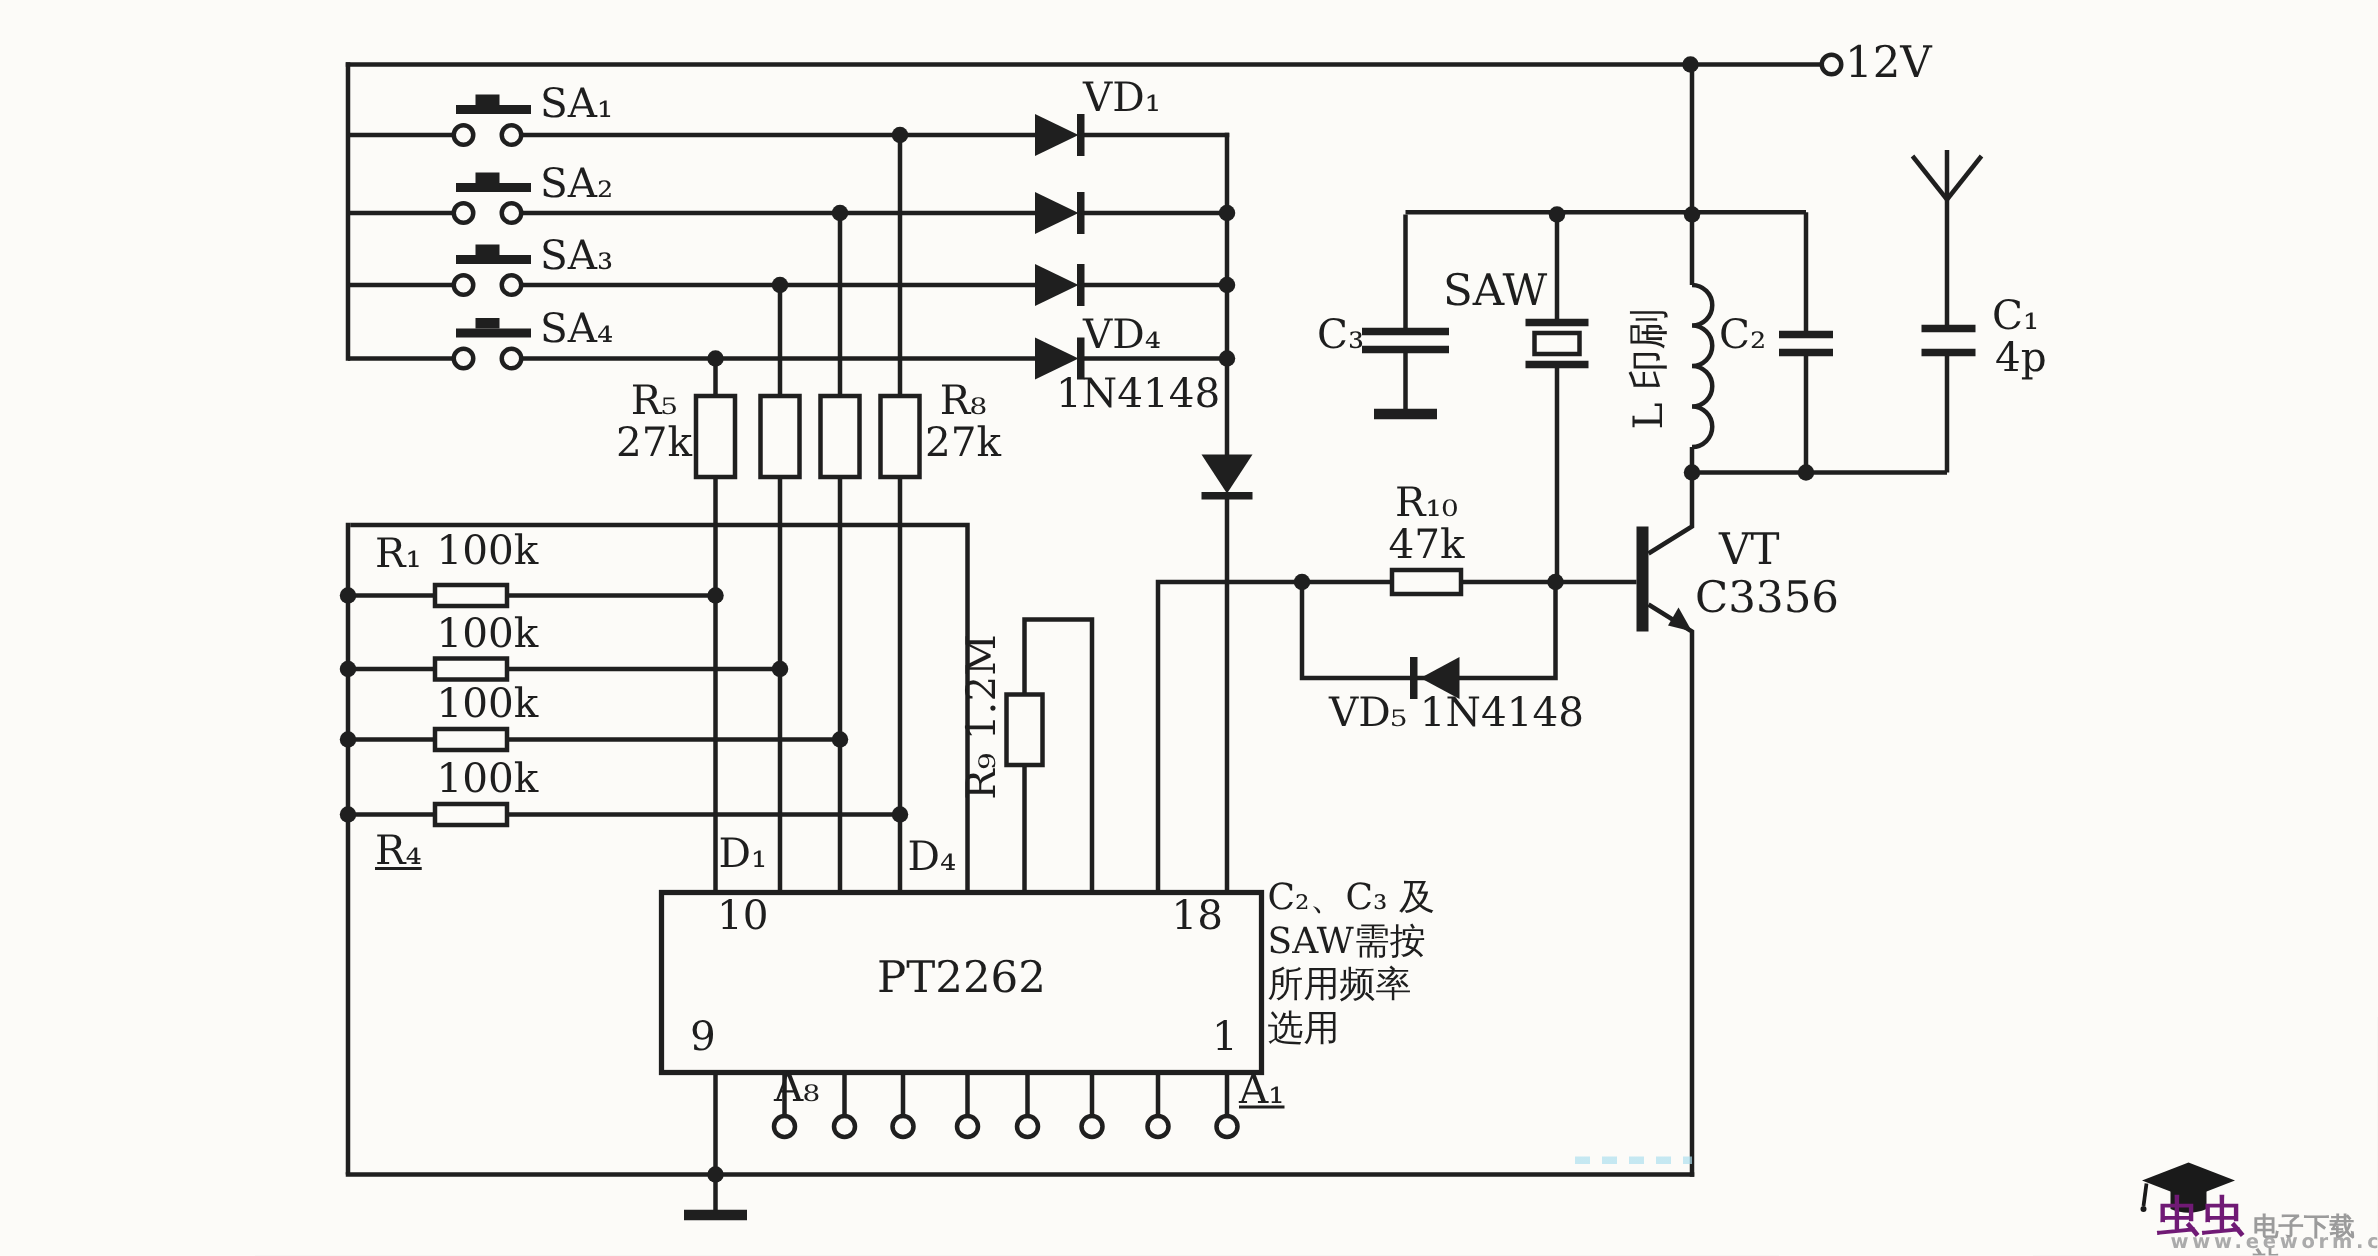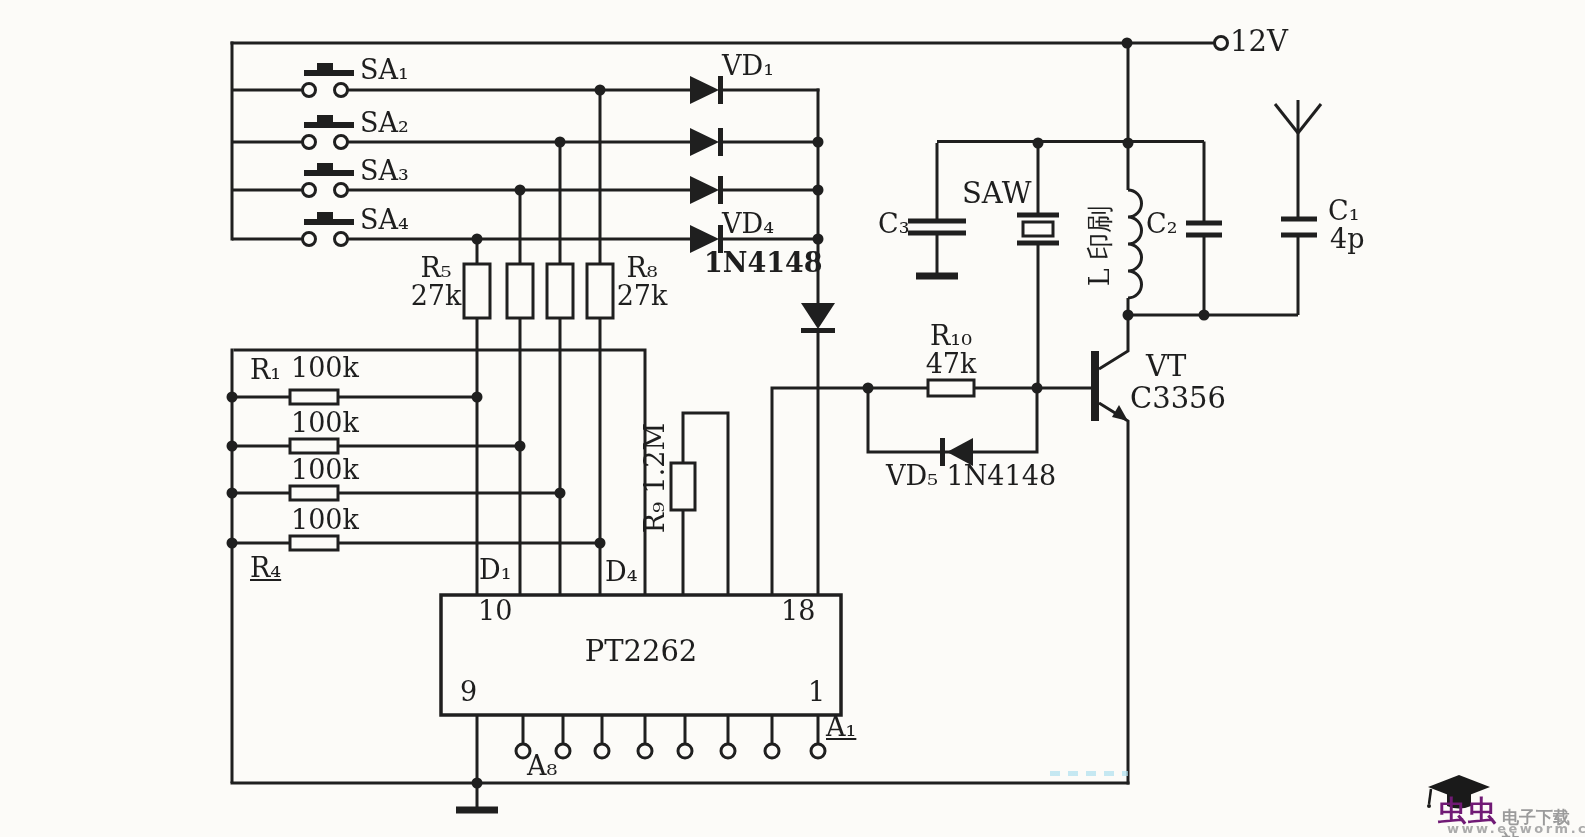--- a/index.html
+++ b/index.html
@@ -284,21 +284,21 @@
 
   <div class="lbl big" style="left:1230px;top:26px;">12V</div>
 
   <div class="lbl" style="left:360px;top:56px;">SA₁</div>
   <div class="lbl" style="left:360px;top:109px;">SA₂</div>
   <div class="lbl" style="left:360px;top:157px;">SA₃</div>
   <div class="lbl" style="left:360px;top:206px;">SA₄</div>
 
   <div class="lbl" style="left:722px;top:52px;">VD₁</div>
   <div class="lbl" style="left:722px;top:210px;">VD₄</div>
-  <div class="lbl" style="left:704px;top:249px;font-weight:bold;">1N4148</div>
+  <div class="lbl" style="left:704px;top:249px;">1N4148</div>
 
   <div class="lbl ctr" style="left:406px;top:254px;width:60px;">R₅</div>
   <div class="lbl ctr" style="left:406px;top:282px;width:60px;">27k</div>
   <div class="lbl ctr" style="left:612px;top:254px;width:60px;">R₈</div>
   <div class="lbl ctr" style="left:612px;top:282px;width:60px;">27k</div>
 
   <div class="lbl" style="left:250px;top:356px;">R₁</div>
   <div class="lbl" style="left:291px;top:354px;">100k</div>
   <div class="lbl" style="left:291px;top:409px;">100k</div>
   <div class="lbl" style="left:291px;top:456px;">100k</div>
@@ -322,23 +322,29 @@
   <div class="lbl big" style="left:1146px;top:351px;">VT</div>
   <div class="lbl big" style="left:1130px;top:383px;">C3356</div>
 
   <div class="lbl big ctr" style="left:561px;top:636px;width:160px;">PT2262</div>
   <div class="lbl" style="left:454px;top:597px;margin-left:24px;">10</div>
   <div class="lbl" style="left:781px;top:597px;">18</div>
   <div class="lbl" style="left:460px;top:678px;">9</div>
   <div class="lbl" style="left:808px;top:678px;">1</div>
   <div class="lbl" style="left:479px;top:556px;">D₁</div>
   <div class="lbl" style="left:605px;top:558px;">D₄</div>
-  <div class="lbl" style="left:527px;top:712px;margin-top:40px;">A₈</div>
+  <div class="lbl" style="left:516px;top:712px;">A₈</div>
   <div class="lbl" style="left:826px;top:713px;text-decoration:underline;">A₁</div>
 
+  <div class="note-block">
+    <div>C₂、C₃ 及</div>
+    <div>SAW需按</div>
+    <div>所用频率</div>
+    <div>选用</div>
+  </div>
 
   <div class="scan-artifact"></div>
 
   <div class="wm-brand">虫虫</div>
   <div class="wm-site">电子下载站</div>
   <div class="wm-url">www.eeworm.com</div>
 
 </div>
 
 </body></html>

